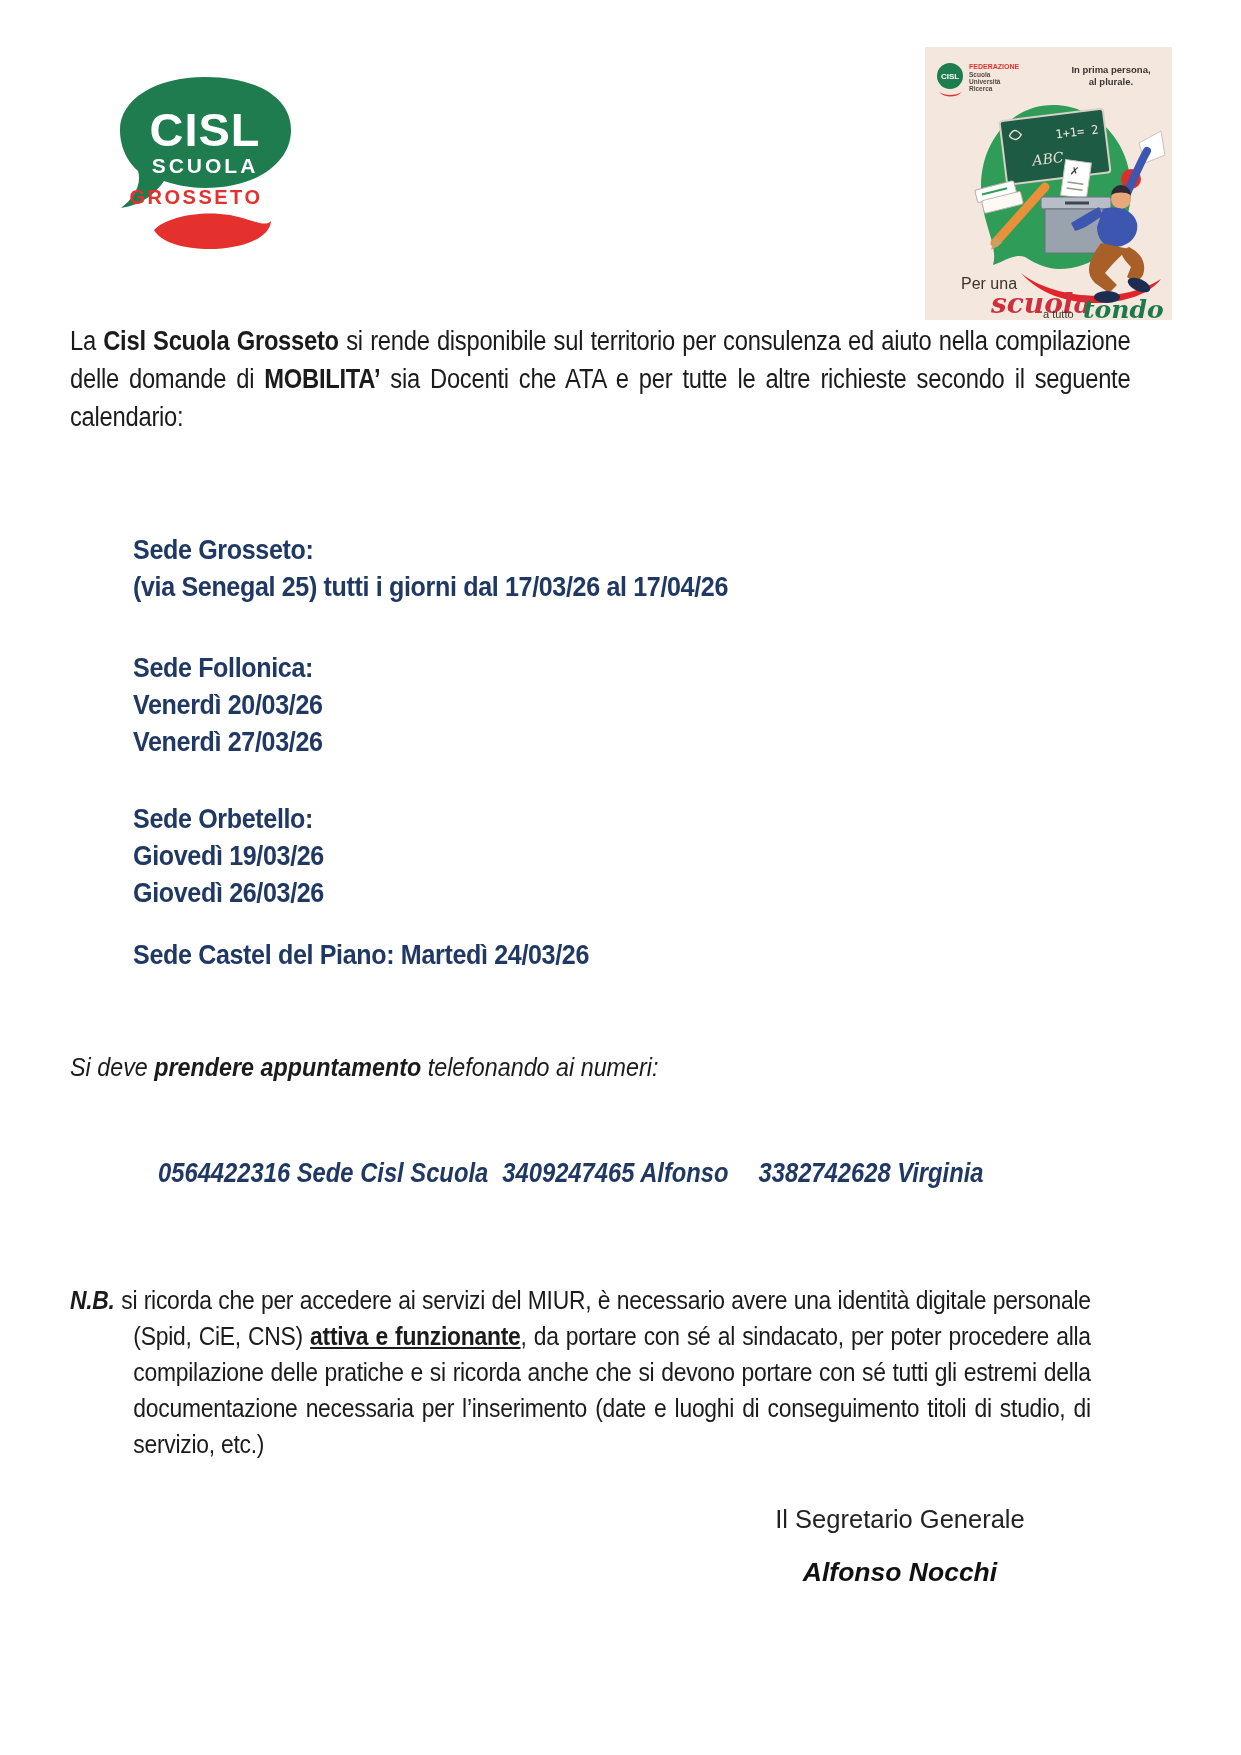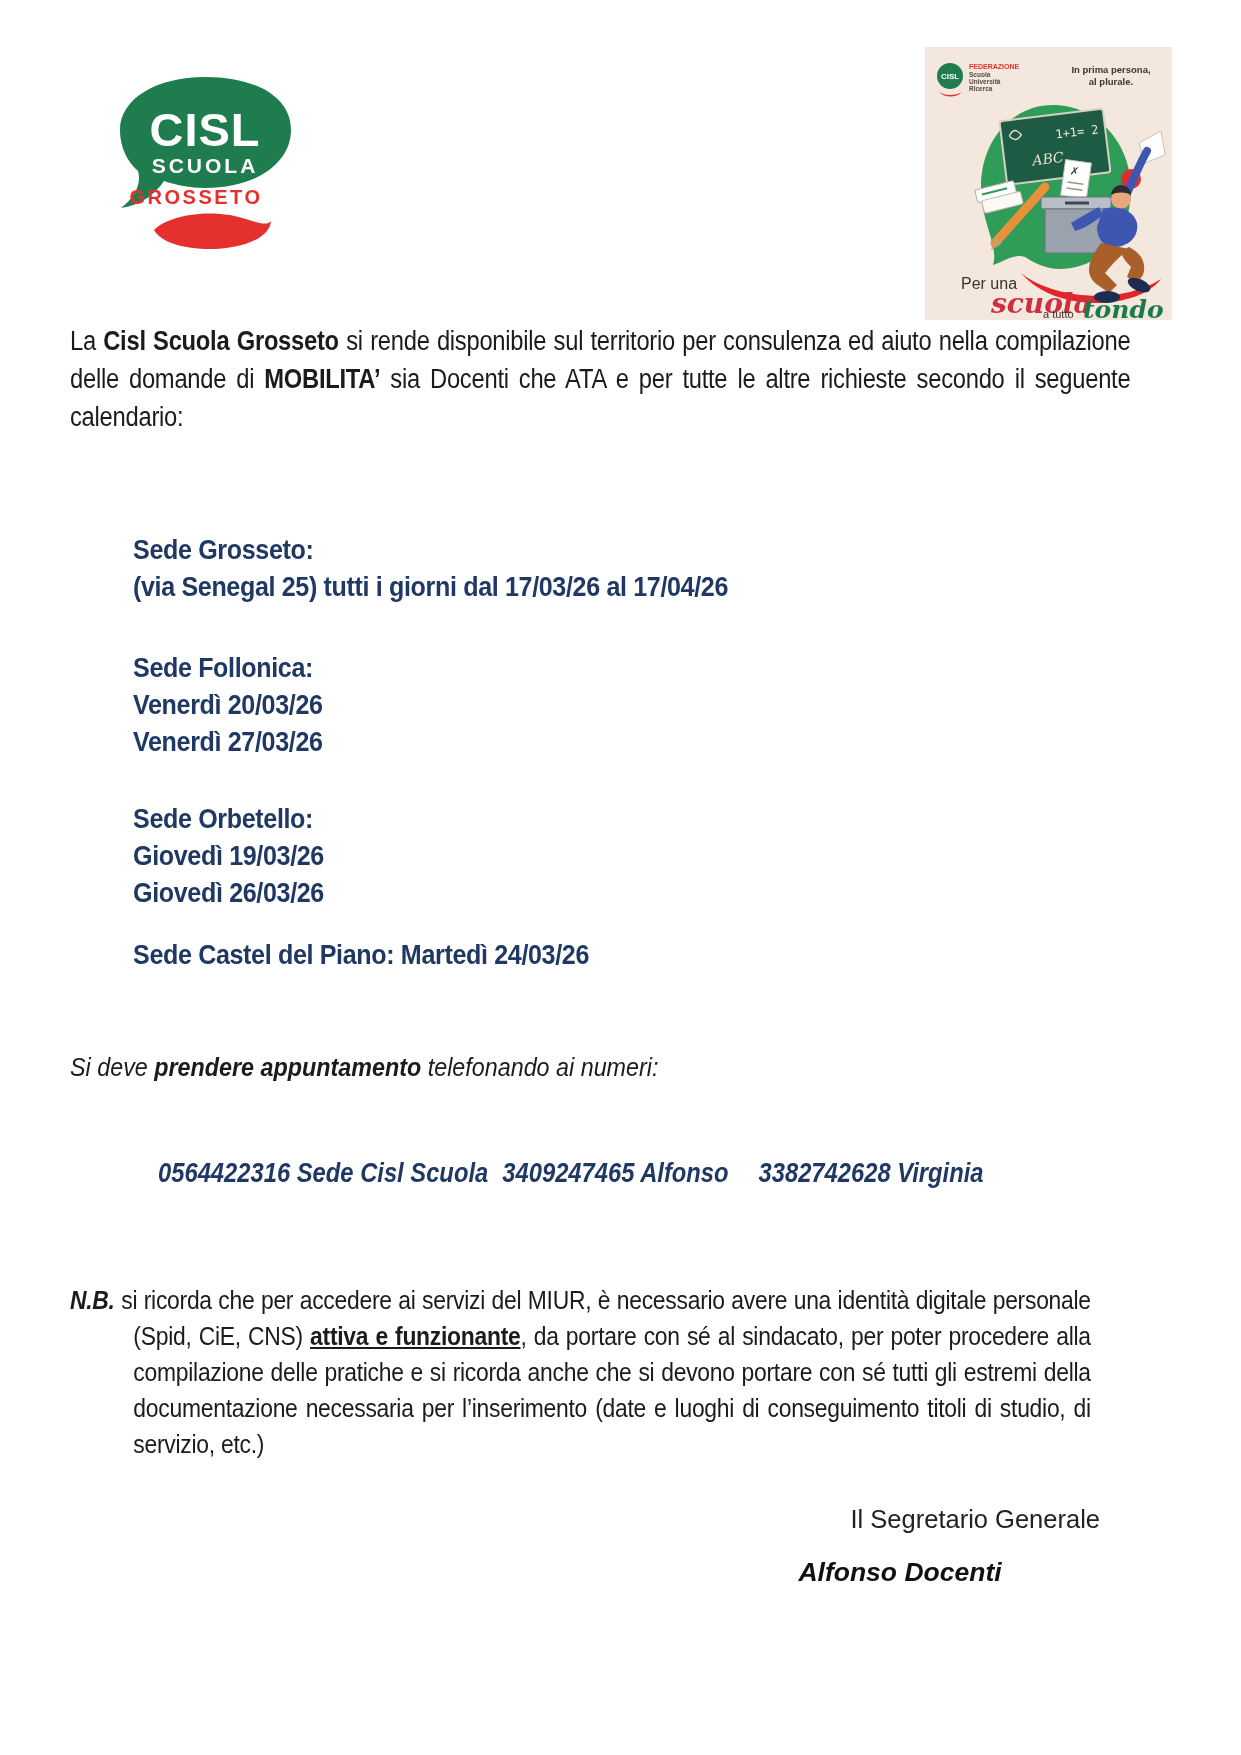--- a/index.html
+++ b/index.html
@@ -60,21 +60,21 @@
     position:absolute; left:70px; top:1282px; width:1160px;
     font-size:26px; line-height:36px; text-align:justify;
     padding-left:72px; text-indent:-72px; letter-spacing:-0.3px;
   }
   .nb .nb-label { font-weight:bold; font-style:italic; }
   .nb .nb-underline { font-weight:bold; text-decoration:underline; }
 
   
   .sig-role {
     position:absolute; left:700px; top:1505px; width:400px;
-    text-align:right; font-size:25.5px; color:#222;
+    text-align:center; font-size:25.5px; color:#222;
   }
   .sig-name {
     position:absolute; left:700px; top:1557px; width:400px;
     text-align:center; font-size:26.5px; font-weight:bold; font-style:italic; color:#111;
   }
 </style>
 </head>
 <body>
 
 <div class="page">
@@ -189,15 +189,15 @@
     </div>
   </div>
 
   <p class="appointment condense"><span>Si deve </span><b>prendere appuntamento</b><span> telefonando ai numeri:</span></p>
 
   <p class="phones condense"><span class="seg1">0564422316 Sede Cisl Scuola</span><span class="seg2">3409247465 Alfonso</span><span class="seg3">3382742628 Virginia</span></p>
 
   <p class="nb condense"><span class="nb-label">N.B.</span><span> si ricorda che per accedere ai servizi del MIUR, è necessario avere una identità digitale personale (Spid, CiE, CNS) </span><span class="nb-underline">attiva e funzionante</span><span>, da portare con sé al sindacato, per poter procedere alla compilazione delle pratiche e si ricorda anche che si devono portare con sé tutti gli estremi della documentazione necessaria per l’inserimento (date e luoghi di conseguimento titoli di studio, di servizio, etc.)</span></p>
 
   <p class="sig-role">Il Segretario Generale</p>
-  <p class="sig-name">Alfonso Docenti</p>
+  <p class="sig-name">Alfonso Nocchi</p>
 
 </div>
 
 </body></html>

